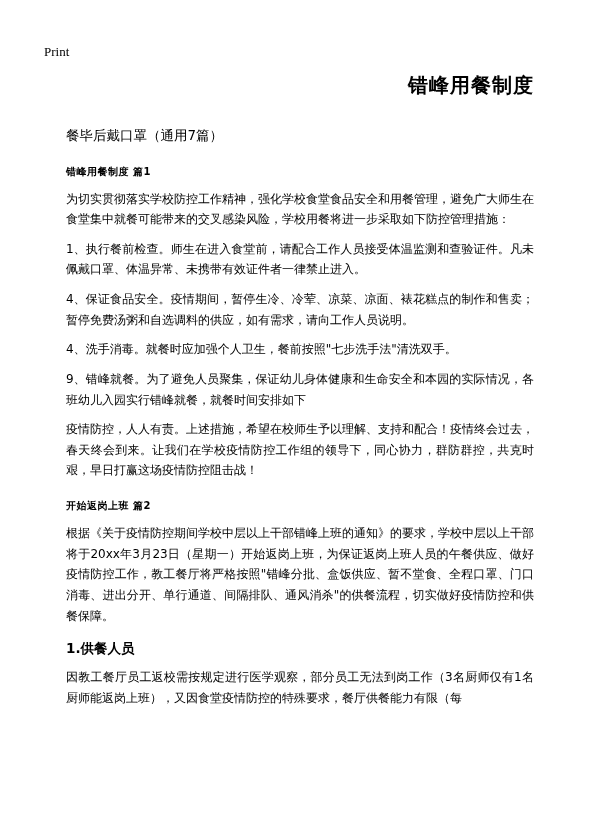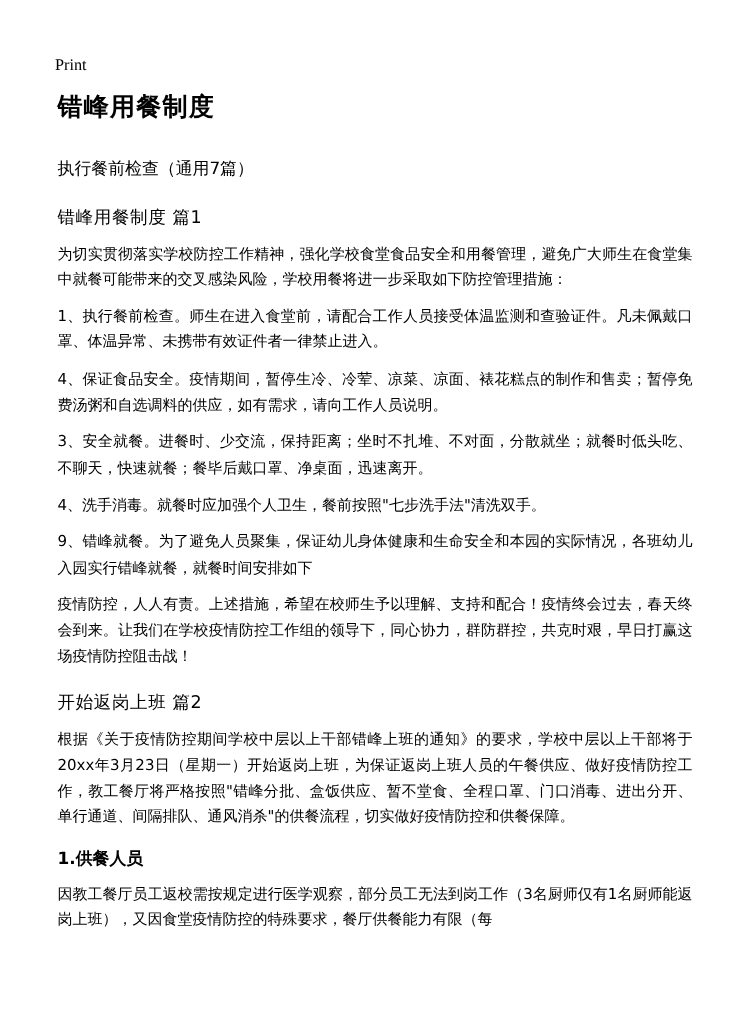--- a/index.html
+++ b/index.html
@@ -12,47 +12,47 @@
     height: 828px;
     font-family: "DejaVu Sans", "Liberation Sans", sans-serif;
     color: #000000;
     overflow: hidden;
   }
   .page {
     position: relative;
     width: 600px;
     height: 828px;
     box-sizing: border-box;
-    padding: 0 46px;
+    padding: 0 66px;
   }
   .print-link {
     position: absolute;
     top: 44px;
     left: 44px;
     font-size: 13px;
     color: #000;
     text-decoration: none;
     font-family: "Liberation Serif", serif;
   }
   .doc-title {
     margin: 0;
     padding-top: 72px;
-    text-align: left;
+    text-align: right;
     font-size: 20px;
     font-weight: bold;
     letter-spacing: 1px;
   }
   .subtitle {
     margin-top: 26px;
     font-size: 13.5px;
     line-height: 1.6;
   }
   h2.section {
-    font-size: 14px;
-    font-weight: normal;
+    font-size: 10px;
+    font-weight: bold;
     margin: 18px 0 10px 0;
     letter-spacing: 0.5px;
   }
   h3.subsection {
     font-size: 13.5px;
     font-weight: bold;
     margin: 14px 0 0 0;
   }
   p.para {
     font-size: 12px;
@@ -67,27 +67,26 @@
 </style>
 </head>
 <body>
 
 <div class="page">
 
   <a href="#" class="print-link">Print</a>
 
   <h1 class="doc-title">错峰用餐制度</h1>
 
-  <div class="subtitle">执行餐前检查（通用7篇）</div>
+  <div class="subtitle">餐毕后戴口罩（通用7篇）</div>
 
   <h2 class="section">错峰用餐制度 篇1</h2>
   <p class="para">为切实贯彻落实学校防控工作精神，强化学校食堂食品安全和用餐管理，避免广大师生在食堂集中就餐可能带来的交叉感染风险，学校用餐将进一步采取如下防控管理措施：</p>
   <p class="para">1、执行餐前检查。师生在进入食堂前，请配合工作人员接受体温监测和查验证件。凡未佩戴口罩、体温异常、未携带有效证件者一律禁止进入。</p>
   <p class="para">4、保证食品安全。疫情期间，暂停生冷、冷荤、凉菜、凉面、裱花糕点的制作和售卖；暂停免费汤粥和自选调料的供应，如有需求，请向工作人员说明。</p>
-  <p class="para">3、安全就餐。进餐时、少交流，保持距离；坐时不扎堆、不对面，分散就坐；就餐时低头吃、不聊天，快速就餐；餐毕后戴口罩、净桌面，迅速离开。</p>
   <p class="para tight">4、洗手消毒。就餐时应加强个人卫生，餐前按照"七步洗手法"清洗双手。</p>
   <p class="para">9、错峰就餐。为了避免人员聚集，保证幼儿身体健康和生命安全和本园的实际情况，各班幼儿入园实行错峰就餐，就餐时间安排如下</p>
   <p class="para">疫情防控，人人有责。上述措施，希望在校师生予以理解、支持和配合！疫情终会过去，春天终会到来。让我们在学校疫情防控工作组的领导下，同心协力，群防群控，共克时艰，早日打赢这场疫情防控阻击战！</p>
 
   <h2 class="section">开始返岗上班 篇2</h2>
   <p class="para">根据《关于疫情防控期间学校中层以上干部错峰上班的通知》的要求，学校中层以上干部将于20xx年3月23日（星期一）开始返岗上班，为保证返岗上班人员的午餐供应、做好疫情防控工作，教工餐厅将严格按照"错峰分批、盒饭供应、暂不堂食、全程口罩、门口消毒、进出分开、单行通道、间隔排队、通风消杀"的供餐流程，切实做好疫情防控和供餐保障。</p>
 
   <h3 class="subsection">1.供餐人员</h3>
   <p class="para">因教工餐厅员工返校需按规定进行医学观察，部分员工无法到岗工作（3名厨师仅有1名厨师能返岗上班），又因食堂疫情防控的特殊要求，餐厅供餐能力有限（每</p>
 

